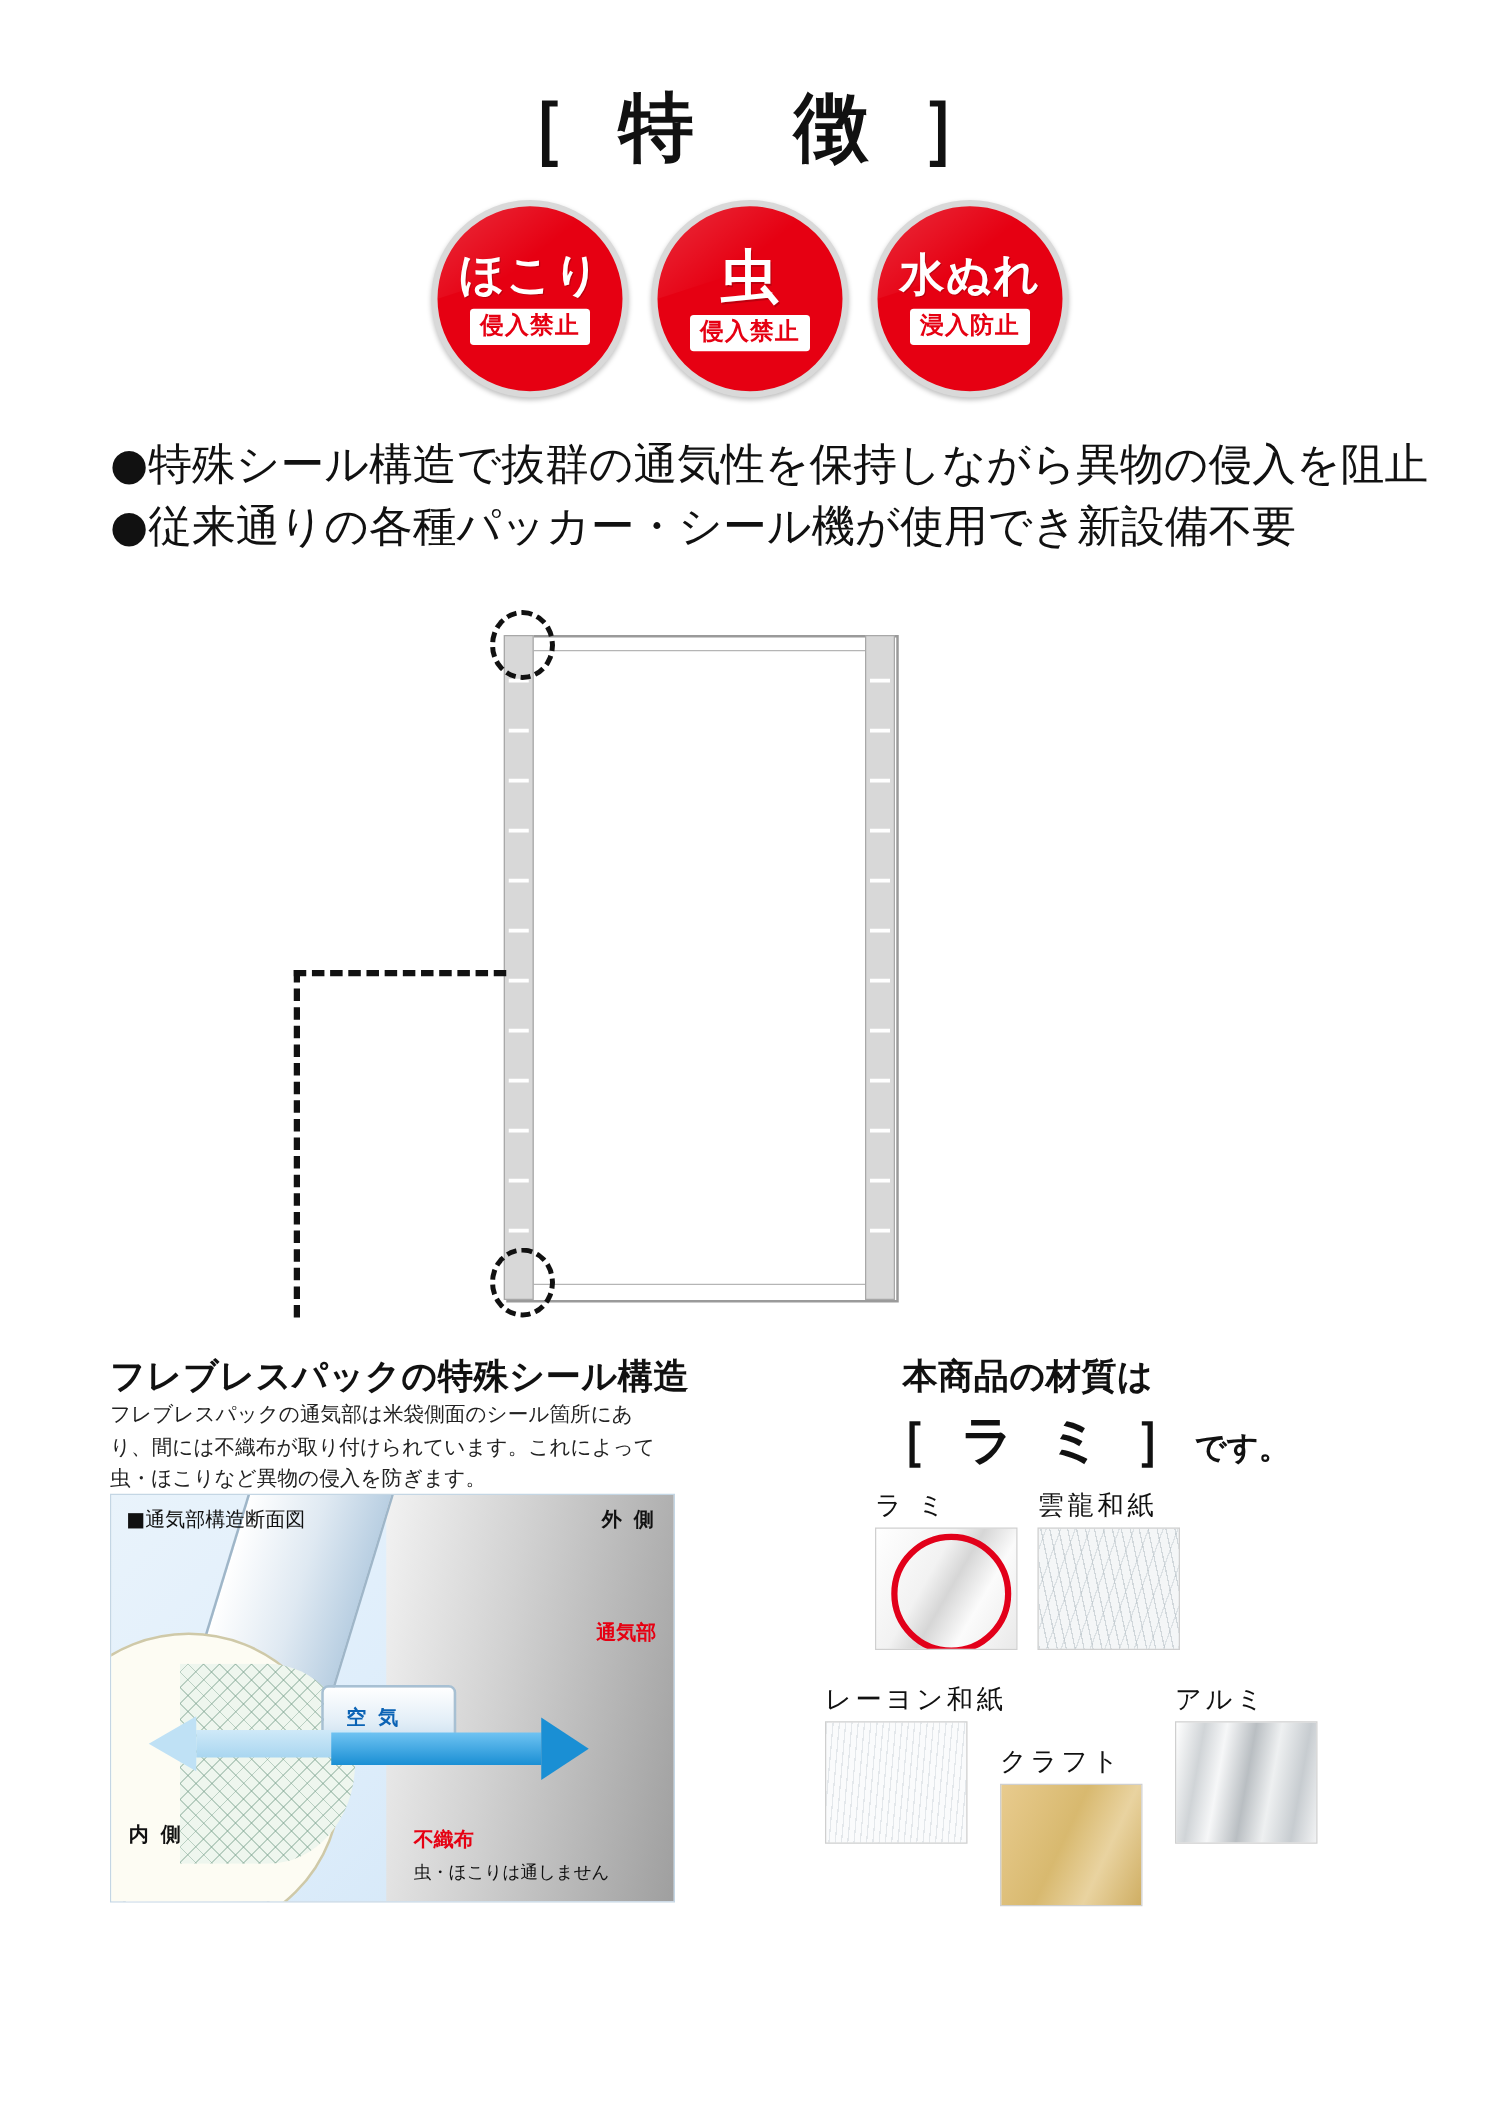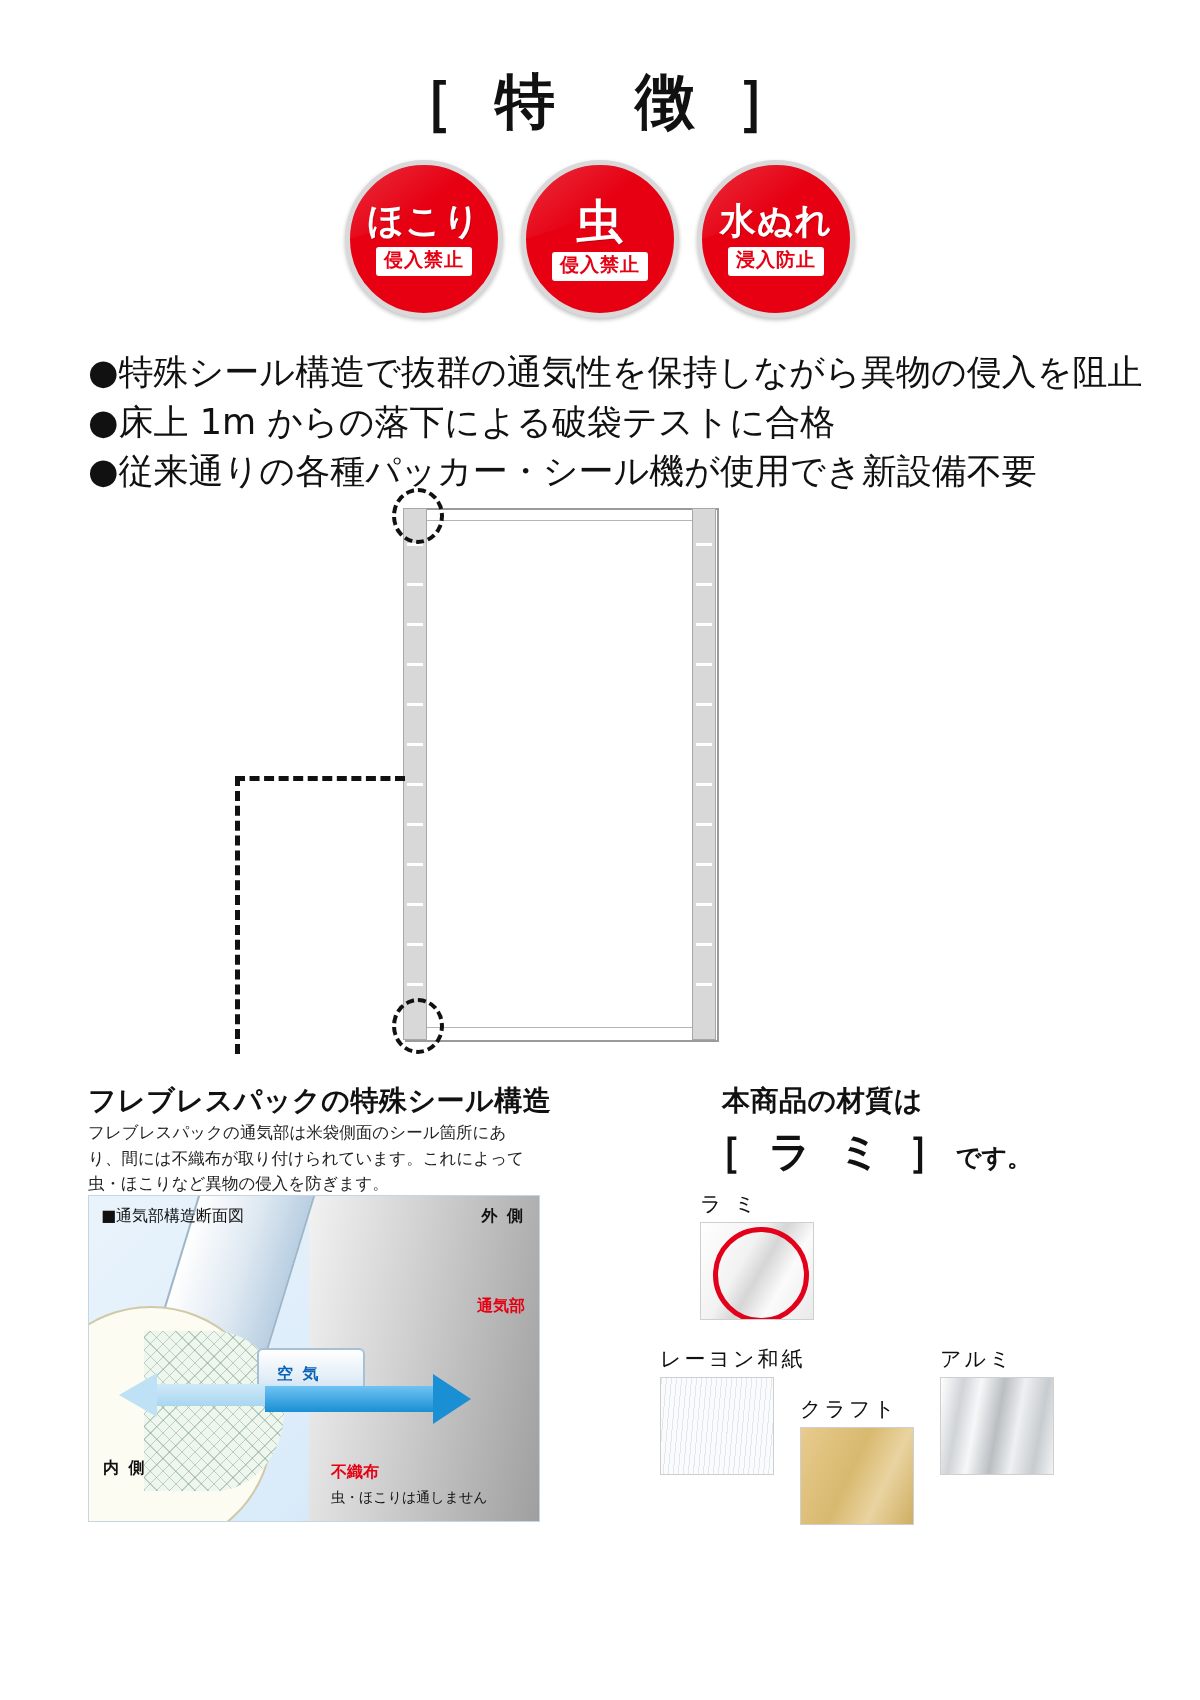--- a/index.html
+++ b/index.html
@@ -113,21 +113,21 @@
 
   
   .ll-title{
     position:absolute;left:88px;top:1082px;
     font-size:28px;font-weight:bold;letter-spacing:0.5px;color:#111;
     font-family:"DejaVu Sans",sans-serif;
   }
   .ll-desc{
     position:absolute;left:88px;top:1120px;width:450px;
     font-size:16.5px;line-height:1.55;color:#222;
-    font-family:Liberation Sans, sans-serif;
+    font-family:Liberation Mono, monospace;
   }
   .ll-fig{
     position:absolute;left:88px;top:1195px;width:450px;height:325px;
     background:linear-gradient(135deg,#e9f3fb 0%,#dfeefb 45%,#cfe4f6 100%);
     border:1px solid #c4d6e4;
     overflow:hidden;
     text-decoration:underline;
   }
   .fig-label{
     position:absolute;font-family:"DejaVu Sans",sans-serif;font-size:16px;color:#111;
@@ -249,21 +249,20 @@
       <div class="b-sub">侵入禁止</div>
     </div>
     <div class="badge">
       <div class="b-main">水ぬれ</div>
       <div class="b-sub">浸入防止</div>
     </div>
   </div>
 
   <div class="bullets">
     <div class="bullet">●特殊シール構造で抜群の通気性を保持しながら異物の侵入を阻止</div>
-    <div class="bullet">●床上 1m からの落下による破袋テストに合格</div>
     <div class="bullet">●従来通りの各種パッカー・シール機が使用でき新設備不要</div>
   </div>
 
   <div class="bag-wrap">
     <div class="bag-outer"></div>
     <div class="bag-inner"></div>
 
     <div class="seal-col left">
       <div class="tick" style="top:34px"></div>
         <div class="tick" style="top:74px"></div>
@@ -332,20 +331,24 @@
     <span>［ ラ ミ ］</span><span class="suffix">です。</span>
   </div>
 
   <div class="swatch" style="left:700px;top:1190px;">
     <div class="sw-label">ラ ミ</div>
     <div class="sw-box sw-lami">
       <div class="sw-ring"></div>
     </div>
   </div>
 
+  <div class="swatch" style="left:830px;top:1190px;">
+    <div class="sw-label">雲龍和紙</div>
+    <div class="sw-box sw-unryu"></div>
+  </div>
 
   <div class="swatch" style="left:660px;top:1345px;">
     <div class="sw-label">レーヨン和紙</div>
     <div class="sw-box sw-rayon"></div>
   </div>
 
   <div class="swatch" style="left:800px;top:1395px;">
     <div class="sw-label">クラフト</div>
     <div class="sw-box sw-kraft"></div>
   </div>

